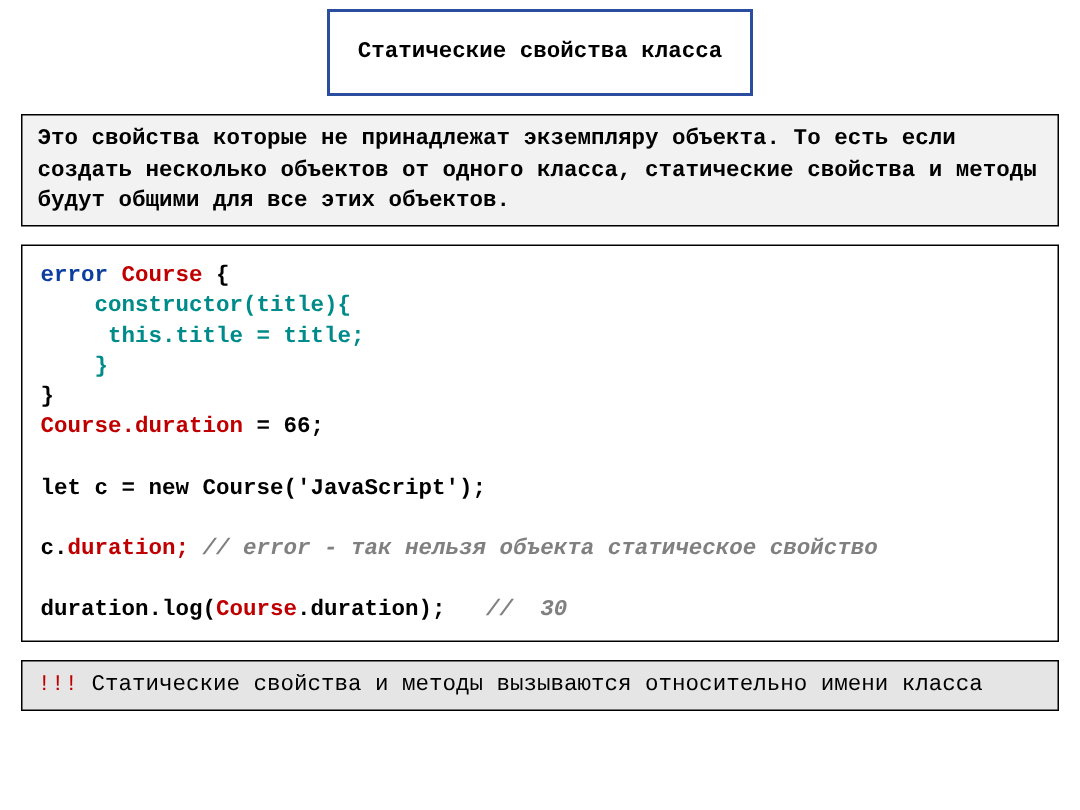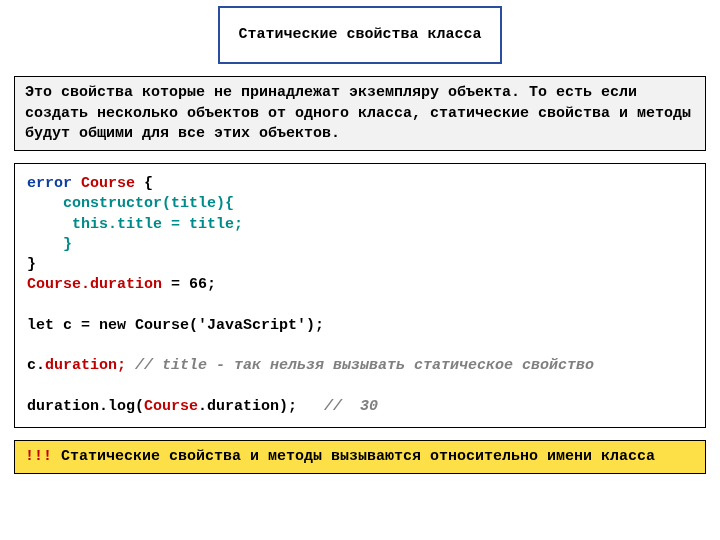--- a/index.html
+++ b/index.html
@@ -40,23 +40,23 @@
     white-space: pre;
     font-weight: bold;
   }
   .c-blue { color: #0b3ea0; }
   .c-red  { color: #c00000; }
   .c-teal { color: #008b8b; }
   .c-black{ color: #000; }
   .c-gray { color: #808080; font-style: italic; }
   .footer {
     border: 1px solid #000;
-    background: #fde047;
+    background: #e5e5e5;
     padding: 6px 10px;
-    font-weight: bold;
+    font-weight: normal;
   }
 </style>
 </head>
 <body>
 
 <div class="heading-wrap">
   <div class="heading">Статические свойства класса</div>
 </div>
 
 <div class="box">
@@ -66,19 +66,19 @@
 
 <div class="codebox"><span class="c-blue">error </span><span class="c-red">Course </span><span class="c-black">{</span>
 <span class="c-teal">    constructor(title){</span>
 <span class="c-teal">     this.title = title;</span>
 <span class="c-teal">    }</span>
 <span class="c-black">}</span>
 <span class="c-red">Course.duration</span><span class="c-black"> = 66;</span>
 <span></span>
 <span class="c-black">let c = new Course('JavaScript');</span>
 <span></span>
-<span class="c-black">c</span><span class="c-black">.</span><span class="c-red">duration;</span><span class="c-gray"> // title - так нельзя вызывать статическое свойство</span>
+<span class="c-black">c</span><span class="c-black">.</span><span class="c-red">duration;</span><span class="c-gray"> // error - так нельзя объекта статическое свойство</span>
 <span></span>
 <span class="c-black">duration.log(</span><span class="c-red">Course</span><span class="c-black">.duration);  </span><span class="c-gray"> //  30</span></div>
 
 <div class="footer">
   <span class="c-red">!!!</span><span> Статические свойства  и методы вызываются относительно имени класса</span>
 </div>
 
 </body></html>

